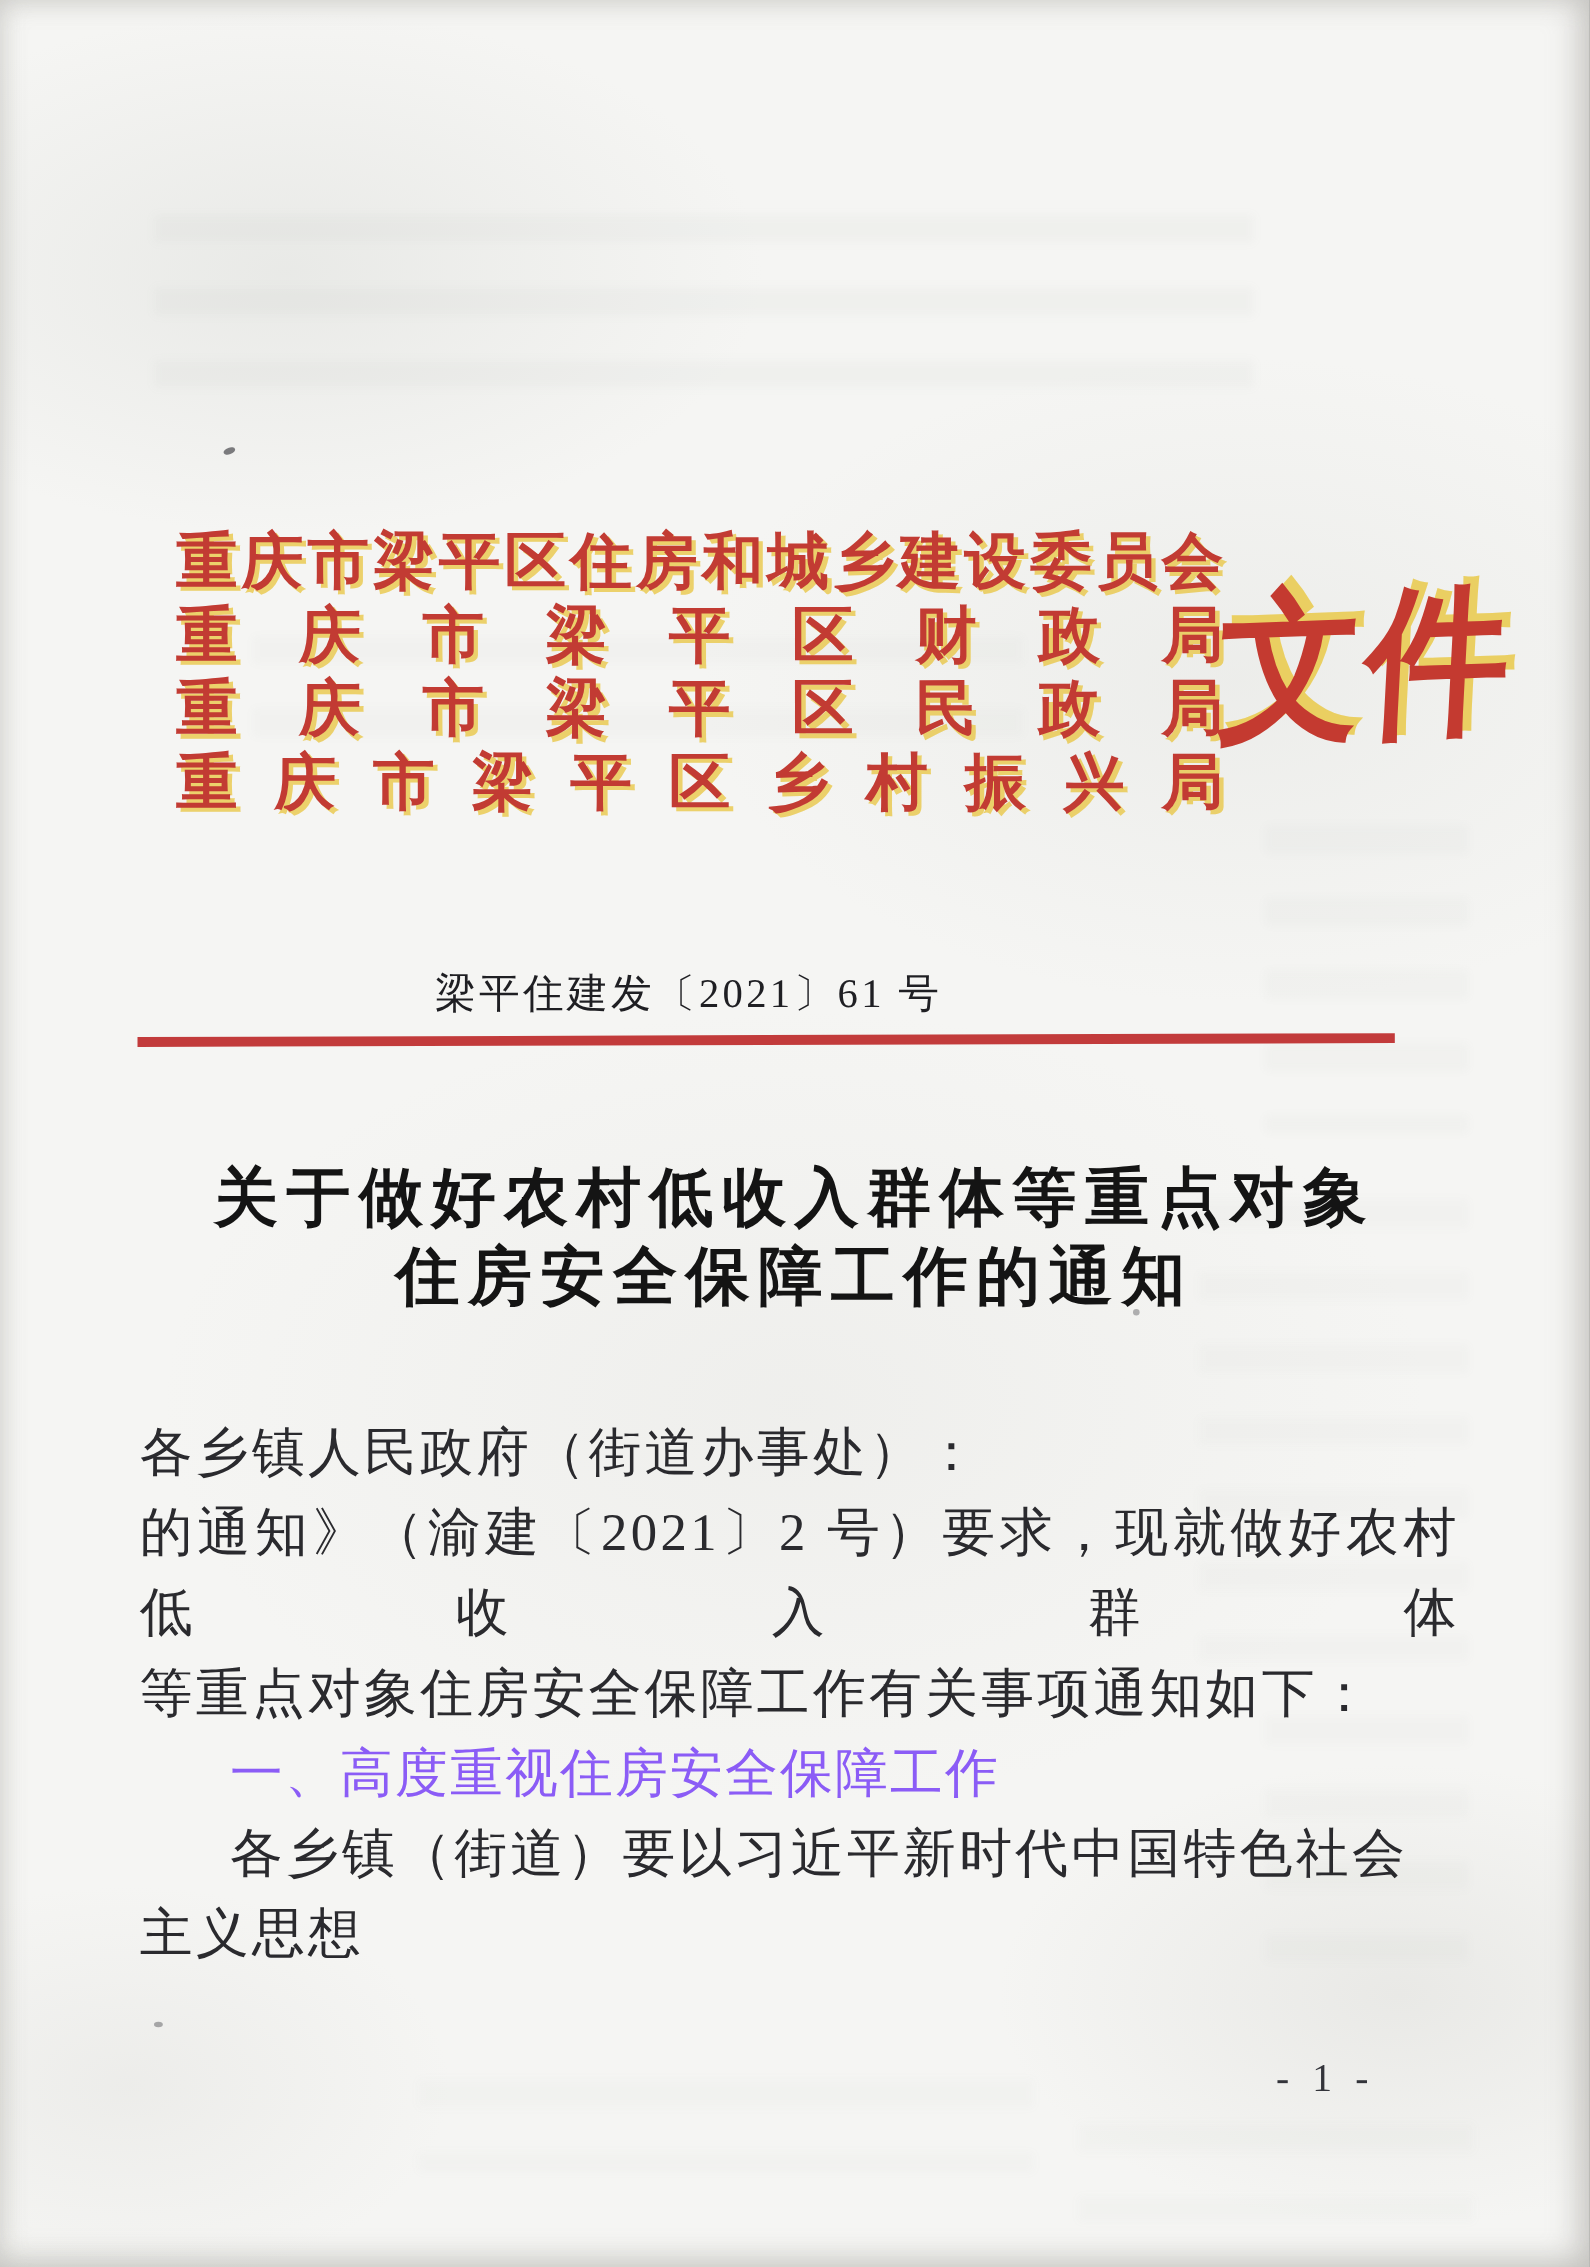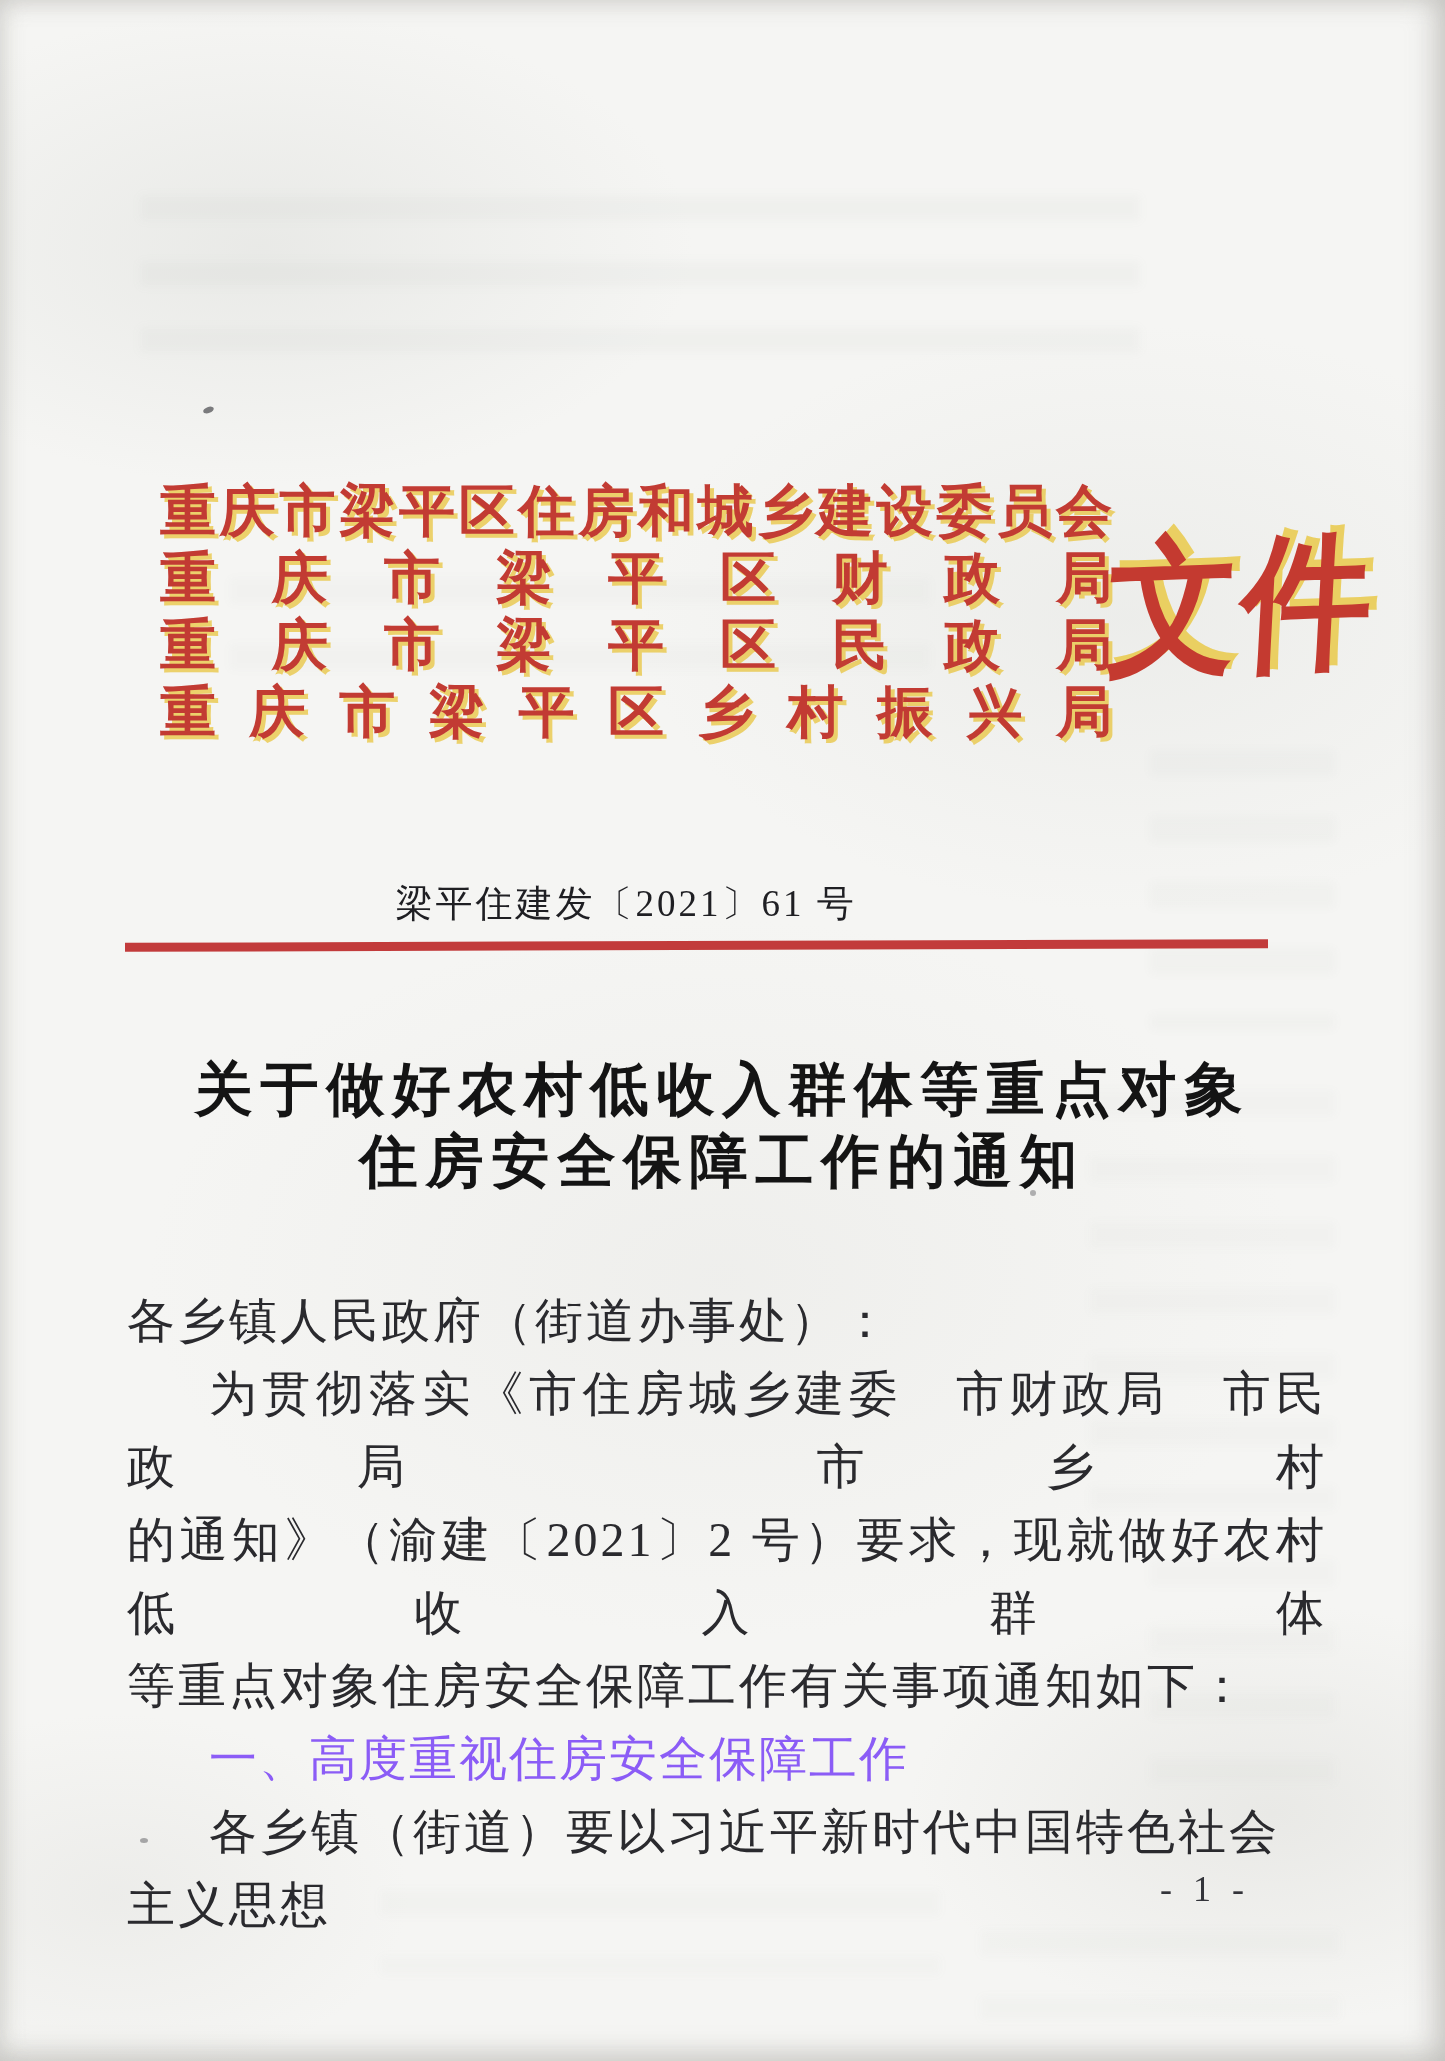--- a/index.html
+++ b/index.html
@@ -122,21 +122,20 @@
 
   <div class="red-rule"></div>
 
   <div class="doc-title">
     <div class="t-line">关于做好农村低收入群体等重点对象</div>
     <div class="t-line">住房安全保障工作的通知</div>
   </div>
 
   <div class="body-text">
     <div class="b-line">各乡镇人民政府（街道办事处）：</div>
-    <div class="b-line indent flush">为贯彻落实《市住房城乡建委　市财政局　市民政局　市乡村</div>
     <div class="b-line flush">的通知》（渝建〔2021〕2 号）要求，现就做好农村低收入群体</div>
     <div class="b-line">等重点对象住房安全保障工作有关事项通知如下：</div>
     <div class="b-line indent heading">一、高度重视住房安全保障工作</div>
     <div class="b-line indent">各乡镇（街道）要以习近平新时代中国特色社会主义思想</div>
   </div>
 
   <div class="page-number">- 1 -</div>
 
   <div class="edge-shade"></div>
 </div>

